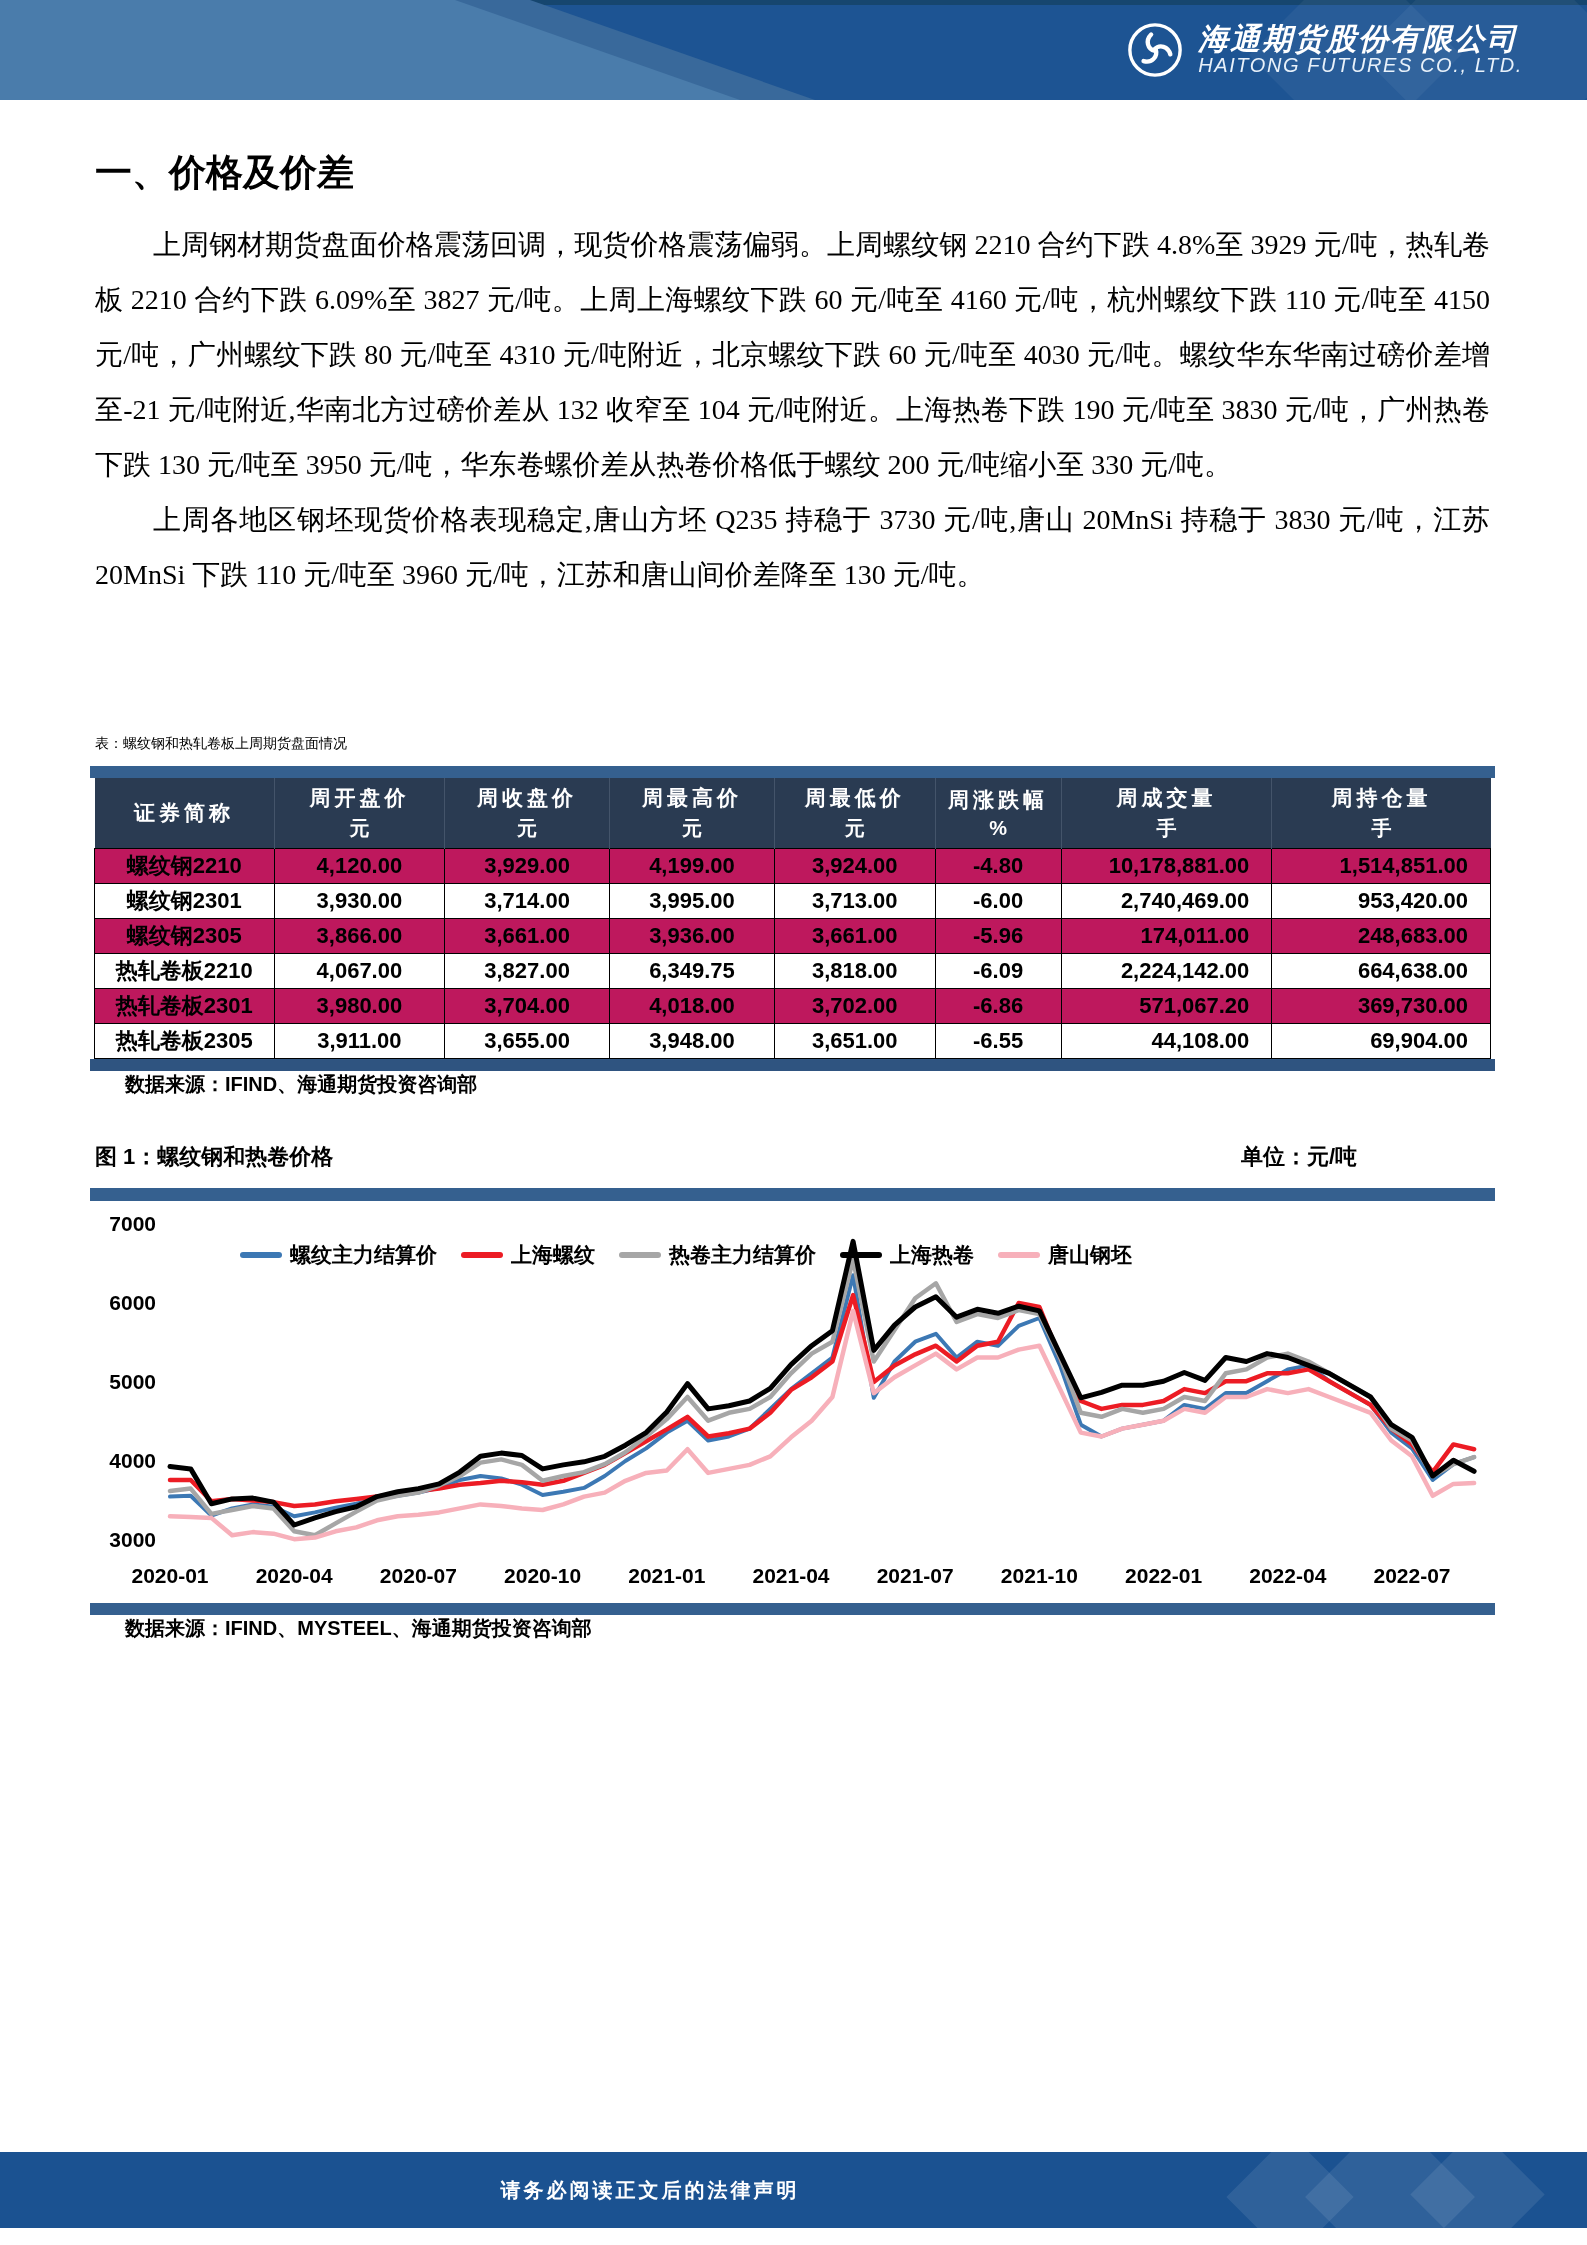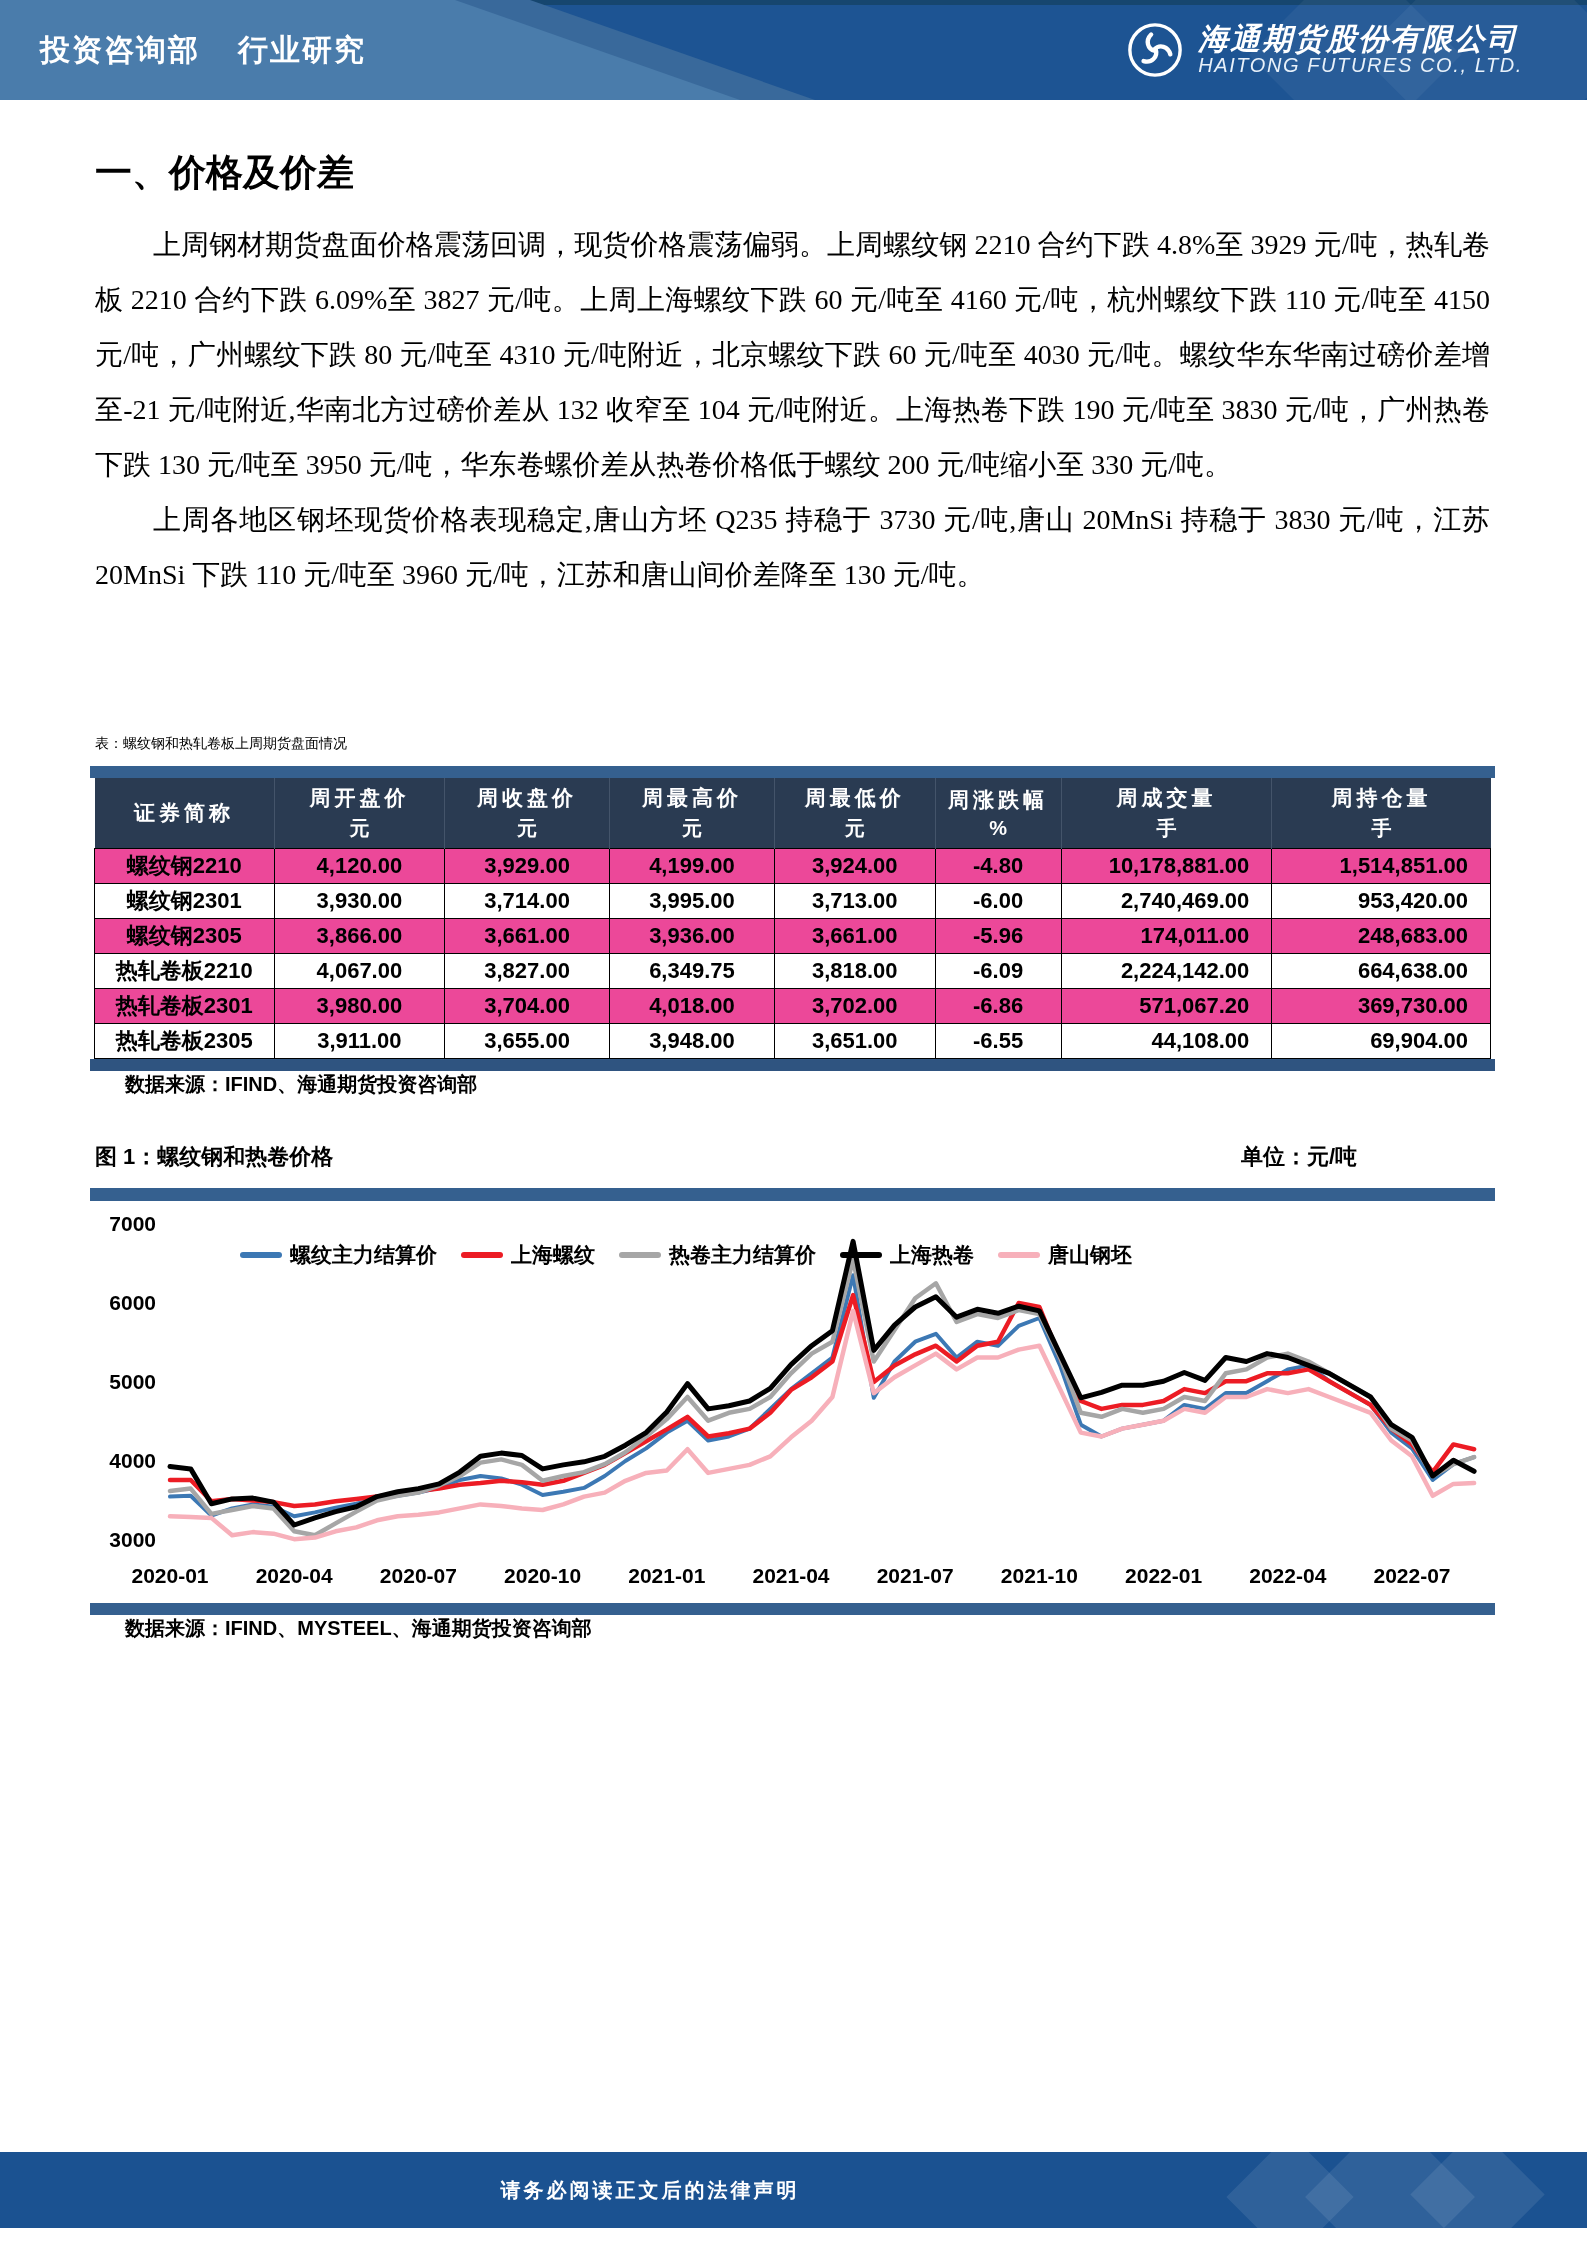--- a/index.html
+++ b/index.html
@@ -37,21 +37,21 @@
   .table-caption{font-size:14px;font-weight:normal;padding-left:5px;margin-bottom:13px;}
   .bar{height:12px;background:#35608f;}
   .fut-table{border-collapse:collapse;width:1397px;margin-left:4px;table-layout:fixed;}
   .fut-table th{background:#2a3b52;color:#fff;font-size:21px;font-weight:bold;
                 height:70px;letter-spacing:4px;border-right:1px solid #44546a;
                 vertical-align:middle;padding:0;}
   .fut-table th:last-child{border-right:none;}
   .th-unit{font-size:20px;letter-spacing:0;margin-top:3px;font-weight:bold;}
   .fut-table td{border:1px solid #000;height:34px;font-size:22px;font-weight:bold;
                 text-align:center;padding:0;}
-  .fut-table tr.alt{background:#ec4899;}
+  .fut-table tr.alt{background:#be185d;}
   .fut-table td.num-right{text-align:right;padding-right:22px;}
   .tbl-bottom{background:#2f5480;}
   .source-line{padding-left:35px;font-size:20px;font-weight:bold;}
 
   
   .figure-block{position:absolute;left:90px;top:1142px;width:1405px;}
   .fig-caption-row{display:flex;justify-content:space-between;align-items:center;
                    padding:0 138px 0 5px;font-size:22px;font-weight:bold;}
   .fig-bar-top{margin-top:16px;height:13px;}
   .chart-wrap{position:relative;height:402px;}
@@ -74,23 +74,20 @@
 </head>
 <body>
 
 <div class="page">
 
   <header class="banner">
     <div class="banner-light"></div>
     <div class="banner-mid"></div>
     <div class="banner-diamond bd1"></div>
     <div class="banner-diamond bd2"></div>
-    <div class="banner-left">
-      <span>投资咨询部</span><span>行业研究</span>
-    </div>
     <div class="banner-brand">
       <svg width="58" height="58" viewBox="0 0 60 60">
         <circle cx="30" cy="30" r="26" fill="none" stroke="#ffffff" stroke-width="3.5"></circle>
         <g fill="none" stroke="#ffffff" stroke-width="4.5" stroke-linecap="round">
           <path d="M30 31 C 22 29, 20 20, 26 14"></path>
           <path d="M30 31 C 22 29, 20 20, 26 14" transform="rotate(120,30,30)"></path>
           <path d="M30 31 C 22 29, 20 20, 26 14" transform="rotate(240,30,30)"></path>
         </g>
       </svg>
       <div>

